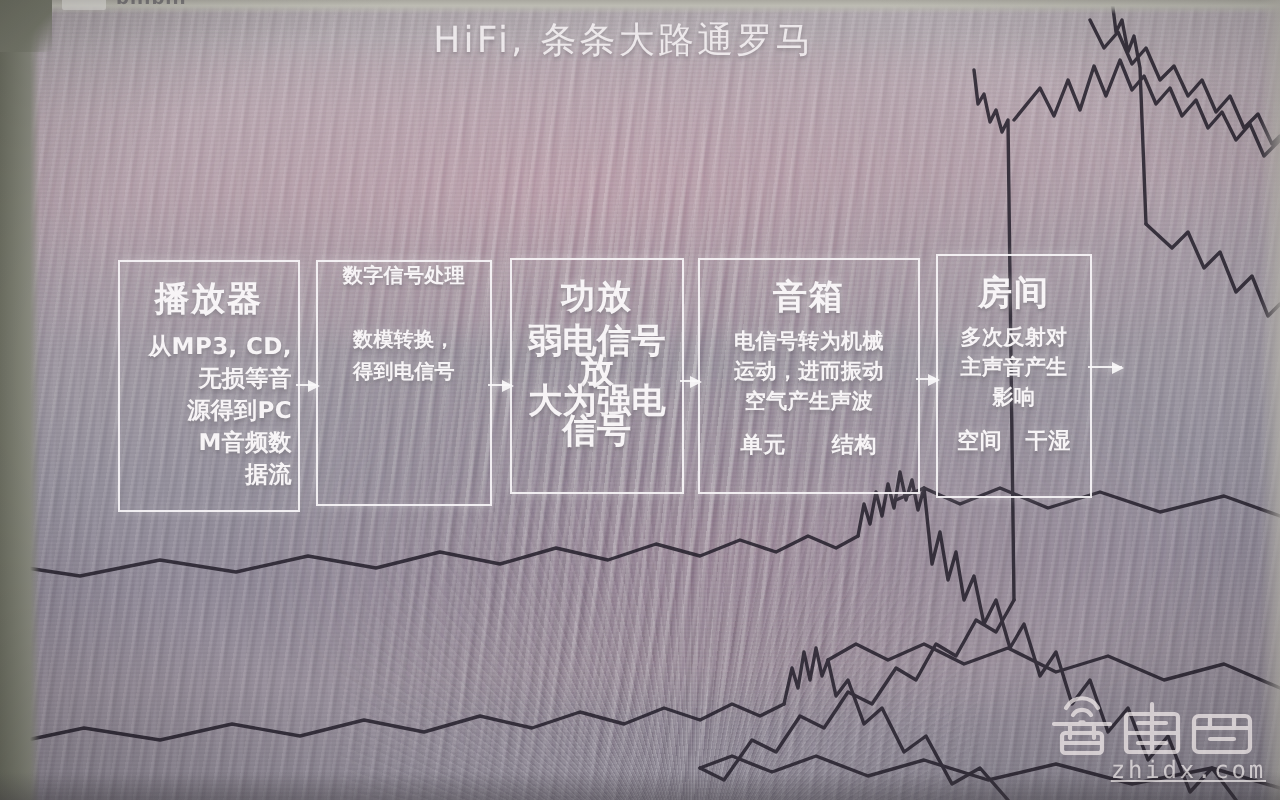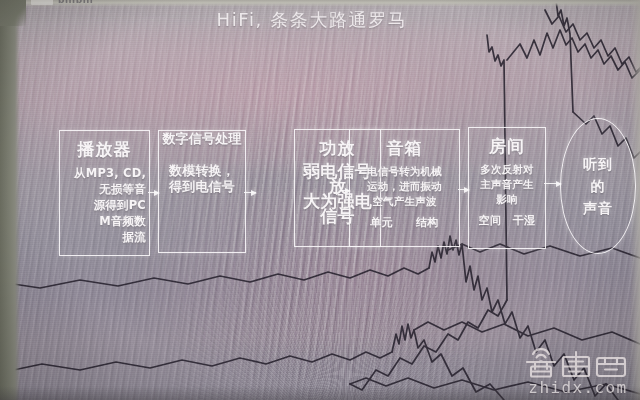--- a/index.html
+++ b/index.html
@@ -159,26 +159,26 @@
     padding:0 3px;
     white-space:pre-line;
   }
   .node .n-sub{
     font-size:11px;font-weight:bold;margin-top:6px;letter-spacing:.4px;
     text-shadow:0 0 4px rgba(255,255,255,.42),0 1px 2px rgba(50,44,54,.5);
   }
 
   #node-0{left:59px;  top:130px; width:89px;  height:124px;}
   #node-1{left:158px; top:130px; width:86px;  height:121px;}
-  #node-2{left:255px; top:129px; width:85px;  height:116px;margin-left:39px;}
+  #node-2{left:255px; top:129px; width:85px;  height:116px;}
   #node-3{left:349px; top:129px; width:109px; height:116px;}
   #node-4{left:468px; top:127px; width:76px;  height:120px;}
 
   #node-0 .n-body{font-size:11.5px;line-height:16px;text-align:right;}
-  #node-1 .n-body{font-size:13px;line-height:16px;}
+  #node-1 .n-body{font-size:10px;line-height:16px;}
   #node-3 .n-body{font-size:10.5px;line-height:15px;}
   #node-4 .n-body{font-size:10.5px;line-height:15px;}
 
   .oval{
     position:absolute;left:560px;top:118px;width:74px;height:134px;
     border:1.8px solid rgba(250,248,250,.93);
     border-radius:50%;
     box-shadow:0 0 6px rgba(255,255,255,.25);
     color:#f7f4f6;text-align:center;
     display:flex;flex-direction:column;justify-content:center;align-items:center;
@@ -200,24 +200,25 @@
   #arrow-2{left:340px;top:190px;width:10px;}
   #arrow-3{left:458px;top:189px;width:11px;}
   #arrow-4{left:544px;top:183px;width:17px;}
 
   
   .watermark{
     position:absolute;left:523px;top:345px;width:110px;height:48px;
     opacity:.72;
   }
   .wm-url{
-    position:absolute;left:0;top:33px;width:110px;text-align:center;
+    position:absolute;left:0;top:33px;width:110px;text-align:right;
     font-family:"DejaVu Sans Mono","Liberation Mono",monospace;
-    font-size:16px;letter-spacing:1.4px;color:#efeaea;
+    font-size:12px;letter-spacing:1.4px;color:#efeaea;
     text-shadow:0 1px 2px rgba(60,50,60,.6);
+    text-decoration:underline;
   }
 </style>
 </head>
 <body>
 
 <div id="stage">
 
   <div class="screen"></div>
   <div class="haze"></div>
   <div class="haze2"></div>
@@ -311,25 +312,20 @@
     </div>
 
     <div class="node" id="node-4">
       <div class="n-title">房间</div>
       <div class="n-body">多次反射对
 主声音产生
 影响</div>
       <div class="n-sub">空间　干湿</div>
     </div>
 
-    <div class="oval">
-      <div class="o-line">听到</div>
-      <div class="o-line">的</div>
-      <div class="o-line">声音</div>
-    </div>
 
     <div class="arrow" id="arrow-0"></div>
     <div class="arrow" id="arrow-1"></div>
     <div class="arrow" id="arrow-2"></div>
     <div class="arrow" id="arrow-3"></div>
     <div class="arrow" id="arrow-4"></div>
   </div>
 
   <div class="watermark">
     <svg viewBox="0 0 110 34" width="110" height="34">

